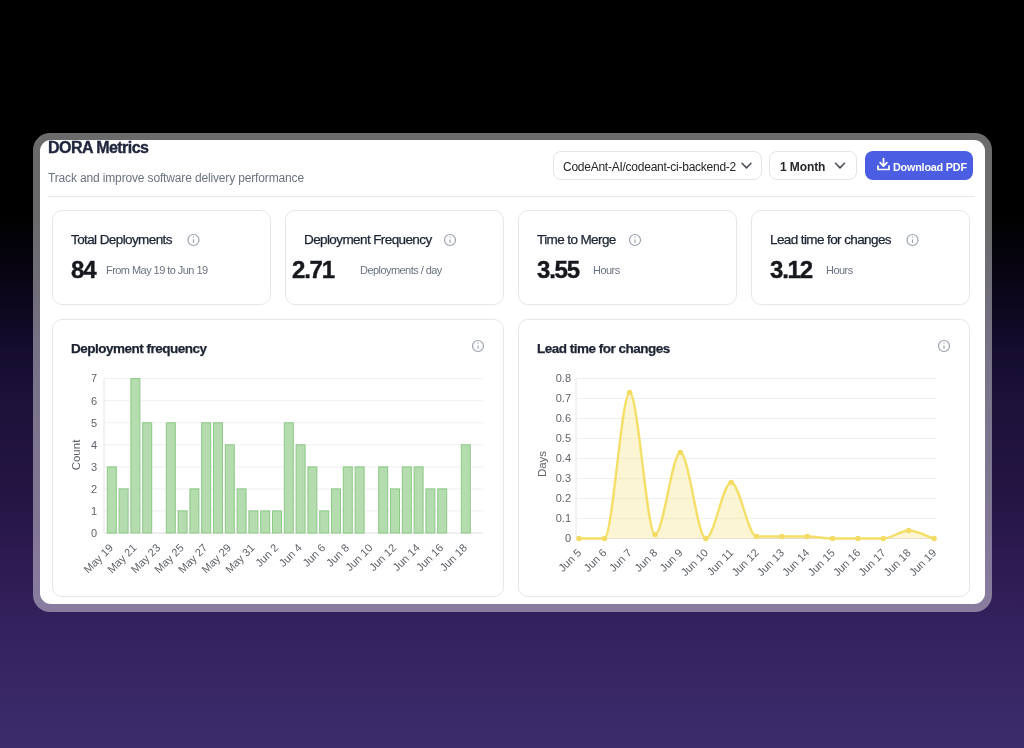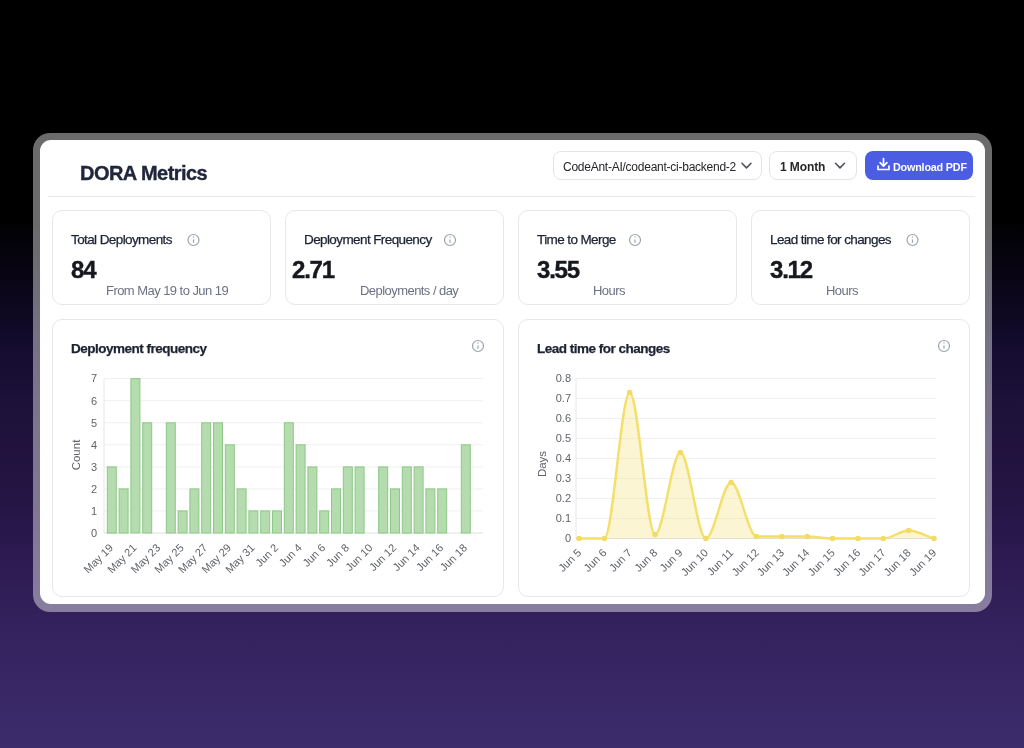--- a/index.html
+++ b/index.html
@@ -2,43 +2,44 @@
 <html><head>
 <meta charset="utf-8">
 <style>
   html,body{margin:0;padding:0;}
   body{width:1024px;height:748px;overflow:hidden;font-family:"Liberation Sans",sans-serif;}
   .stage{position:relative;width:1024px;height:748px;
     background:linear-gradient(180deg,#000 0%,#000 29%,#0b0619 39%,#150c30 47%,#1c1138 53.5%,#251545 67%,#2e1b53 76%,#33215d 83%,#392866 93.5%,#3d2c6c 100%);
   }
   .ring{position:absolute;left:33px;top:133px;width:959px;height:479px;border-radius:17px;background:rgba(255,255,255,0.42);}
   .card{position:absolute;left:40px;top:140px;width:945px;height:464px;border-radius:11px;background:#fff;}
-  .h1{position:absolute;left:48px;top:162px;font-size:20px;font-weight:bold;color:#20263c;letter-spacing:-0.55px;margin-left:32px;-webkit-text-stroke:0.35px #20263c;}
+  .h1{position:absolute;left:48px;top:139px;font-size:16px;font-weight:bold;color:#20263c;letter-spacing:-0.55px;-webkit-text-stroke:0.35px #20263c;}
   .sub{position:absolute;left:48px;top:170.8px;font-size:12px;color:#6b7280;letter-spacing:-0.15px;}
   .sep{position:absolute;left:48px;top:196px;width:927px;height:1px;background:#e9e9ec;}
   .dd{position:absolute;top:151px;height:29px;border:1px solid #e4e4e7;border-radius:8px;background:#fff;box-sizing:border-box;}
   .dd1{left:553px;width:209px;}
   .dd2{left:769px;width:88px;}
   .ddtext{position:absolute;font-size:12px;color:#26262b;top:159.5px;letter-spacing:-0.25px;}
   .btn{position:absolute;left:865px;top:151px;width:108px;height:29px;border-radius:8px;background:#4b5ee3;}
   .btntext{position:absolute;font-size:10.8px;font-weight:bold;color:#fff;letter-spacing:-0.2px;}
   .mcard{position:absolute;top:210px;width:219px;height:95px;border:1px solid #e7e7ea;border-radius:10px;background:#fff;box-sizing:border-box;}
   .mtitle{position:absolute;top:232px;font-size:13.5px;font-weight:normal;color:#1c2333;letter-spacing:-0.6px;-webkit-text-stroke:0.25px #1c2333;}
   .mnum{position:absolute;top:255.5px;font-size:24px;font-weight:bold;color:#16181d;letter-spacing:-1.2px;-webkit-text-stroke:0.4px #16181d;}
-  .msub{position:absolute;font-size:13px;color:#6b7280;top:283px;letter-spacing:-0.55px;}
+  .msub{position:absolute;font-size:11px;color:#6b7280;top:264px;letter-spacing:-0.55px;}
   .ccard{position:absolute;top:319px;width:452px;height:278px;border:1px solid #e7e7ea;border-radius:10px;background:#fff;box-sizing:border-box;}
   .ctitle{position:absolute;top:340.5px;font-size:13.5px;font-weight:bold;color:#1c2333;letter-spacing:-0.5px;-webkit-text-stroke:0.25px #1c2333;}
   svg.overlay{position:absolute;left:0;top:0;}
 </style>
 </head>
 <body>
 <div class="stage">
   <div class="ring"></div>
   <div class="card"></div>
   <div class="h1">DORA Metrics</div>
+  <div class="sub">Track and improve software delivery performance</div>
   <div class="sep"></div>
   <div class="dd dd1"></div>
   <div class="ddtext" style="left:563px;">CodeAnt-AI/codeant-ci-backend-2</div>
   <div class="dd dd2"></div>
   <div class="ddtext" style="left:780px;font-weight:600;font-size:12px;letter-spacing:-0.1px;">1 Month</div>
   <div class="btn"></div>
   <div class="btntext" style="left:893px;top:161px;">Download PDF</div>
 
   <div class="mcard" style="left:52px;"></div>
   <div class="mcard" style="left:285px;"></div>

